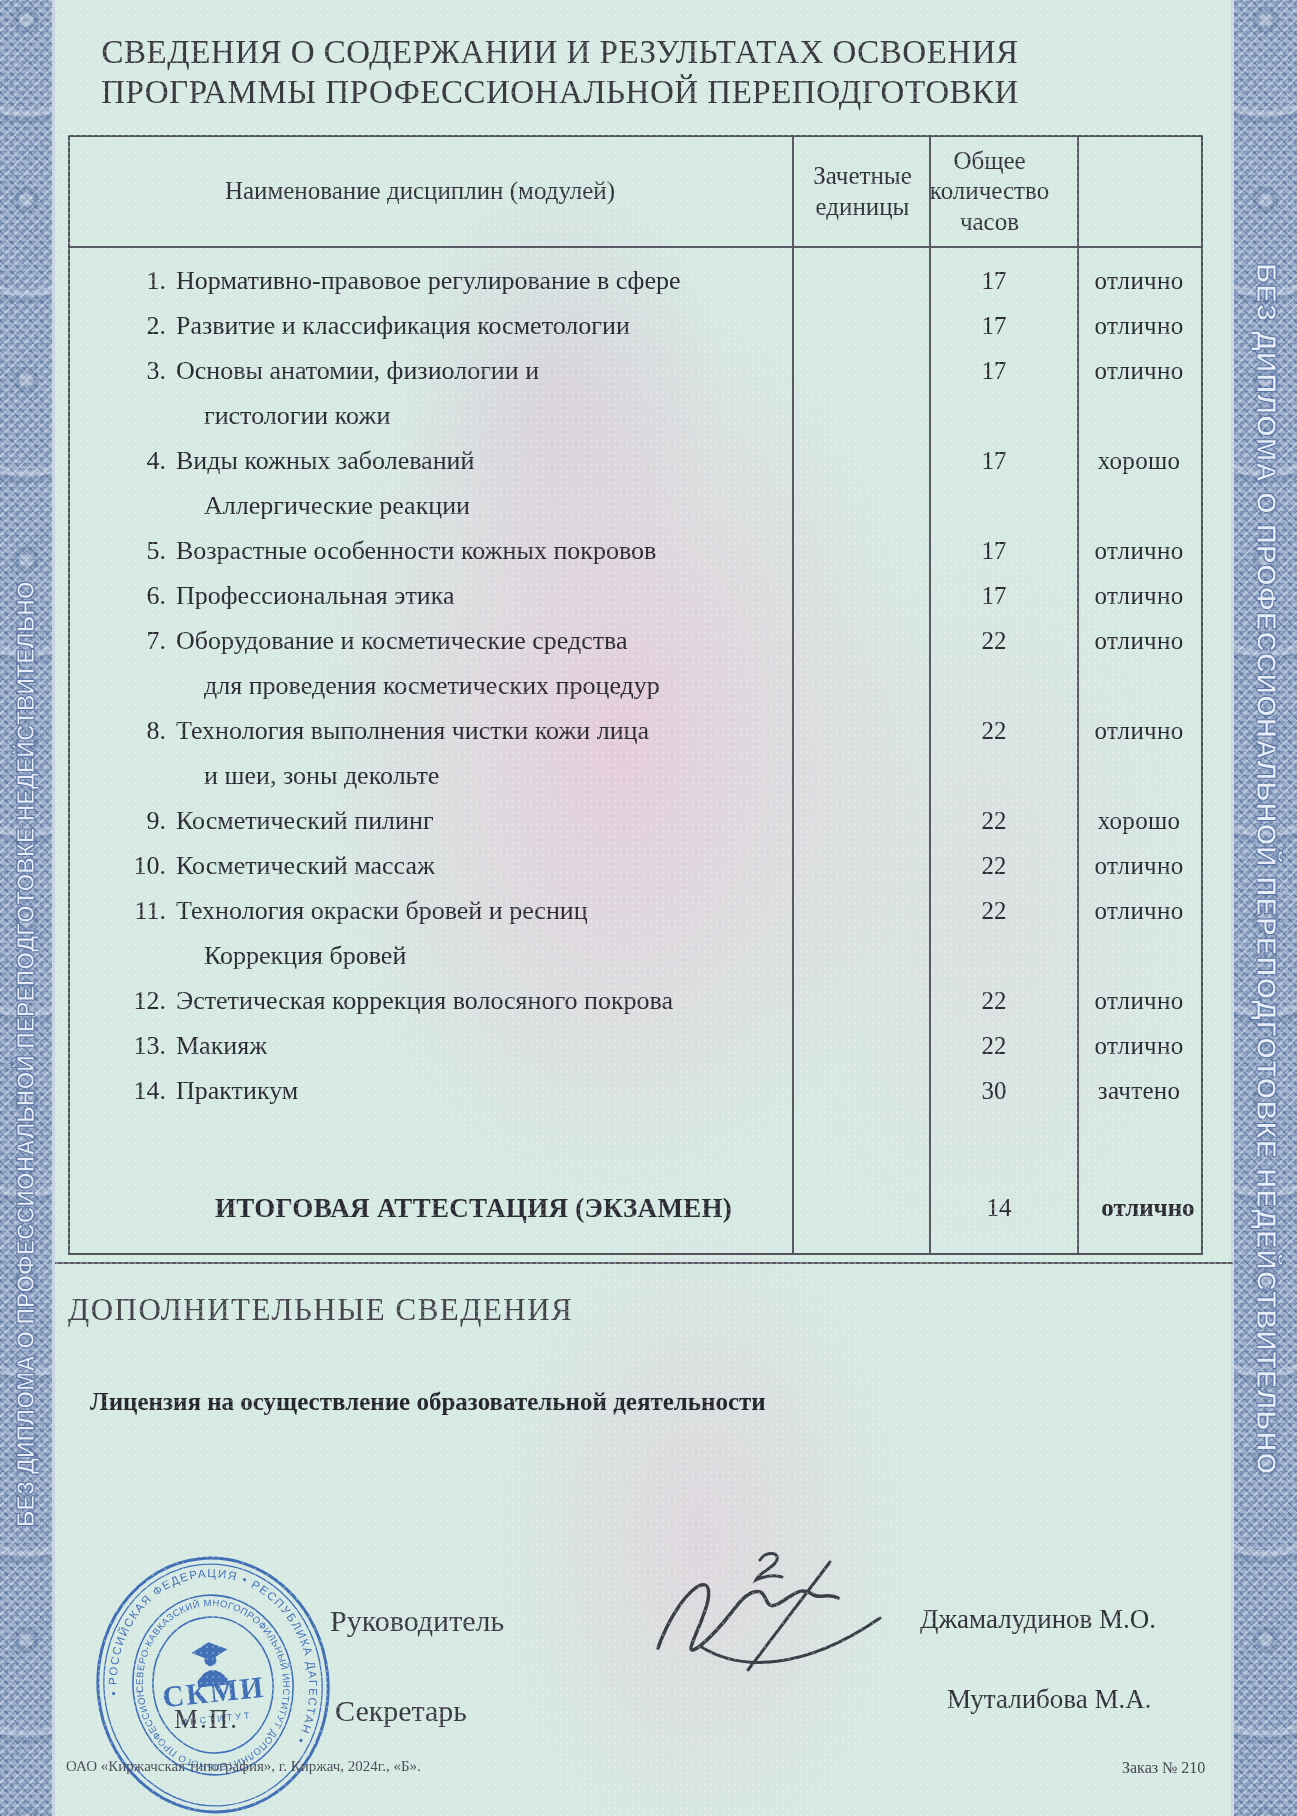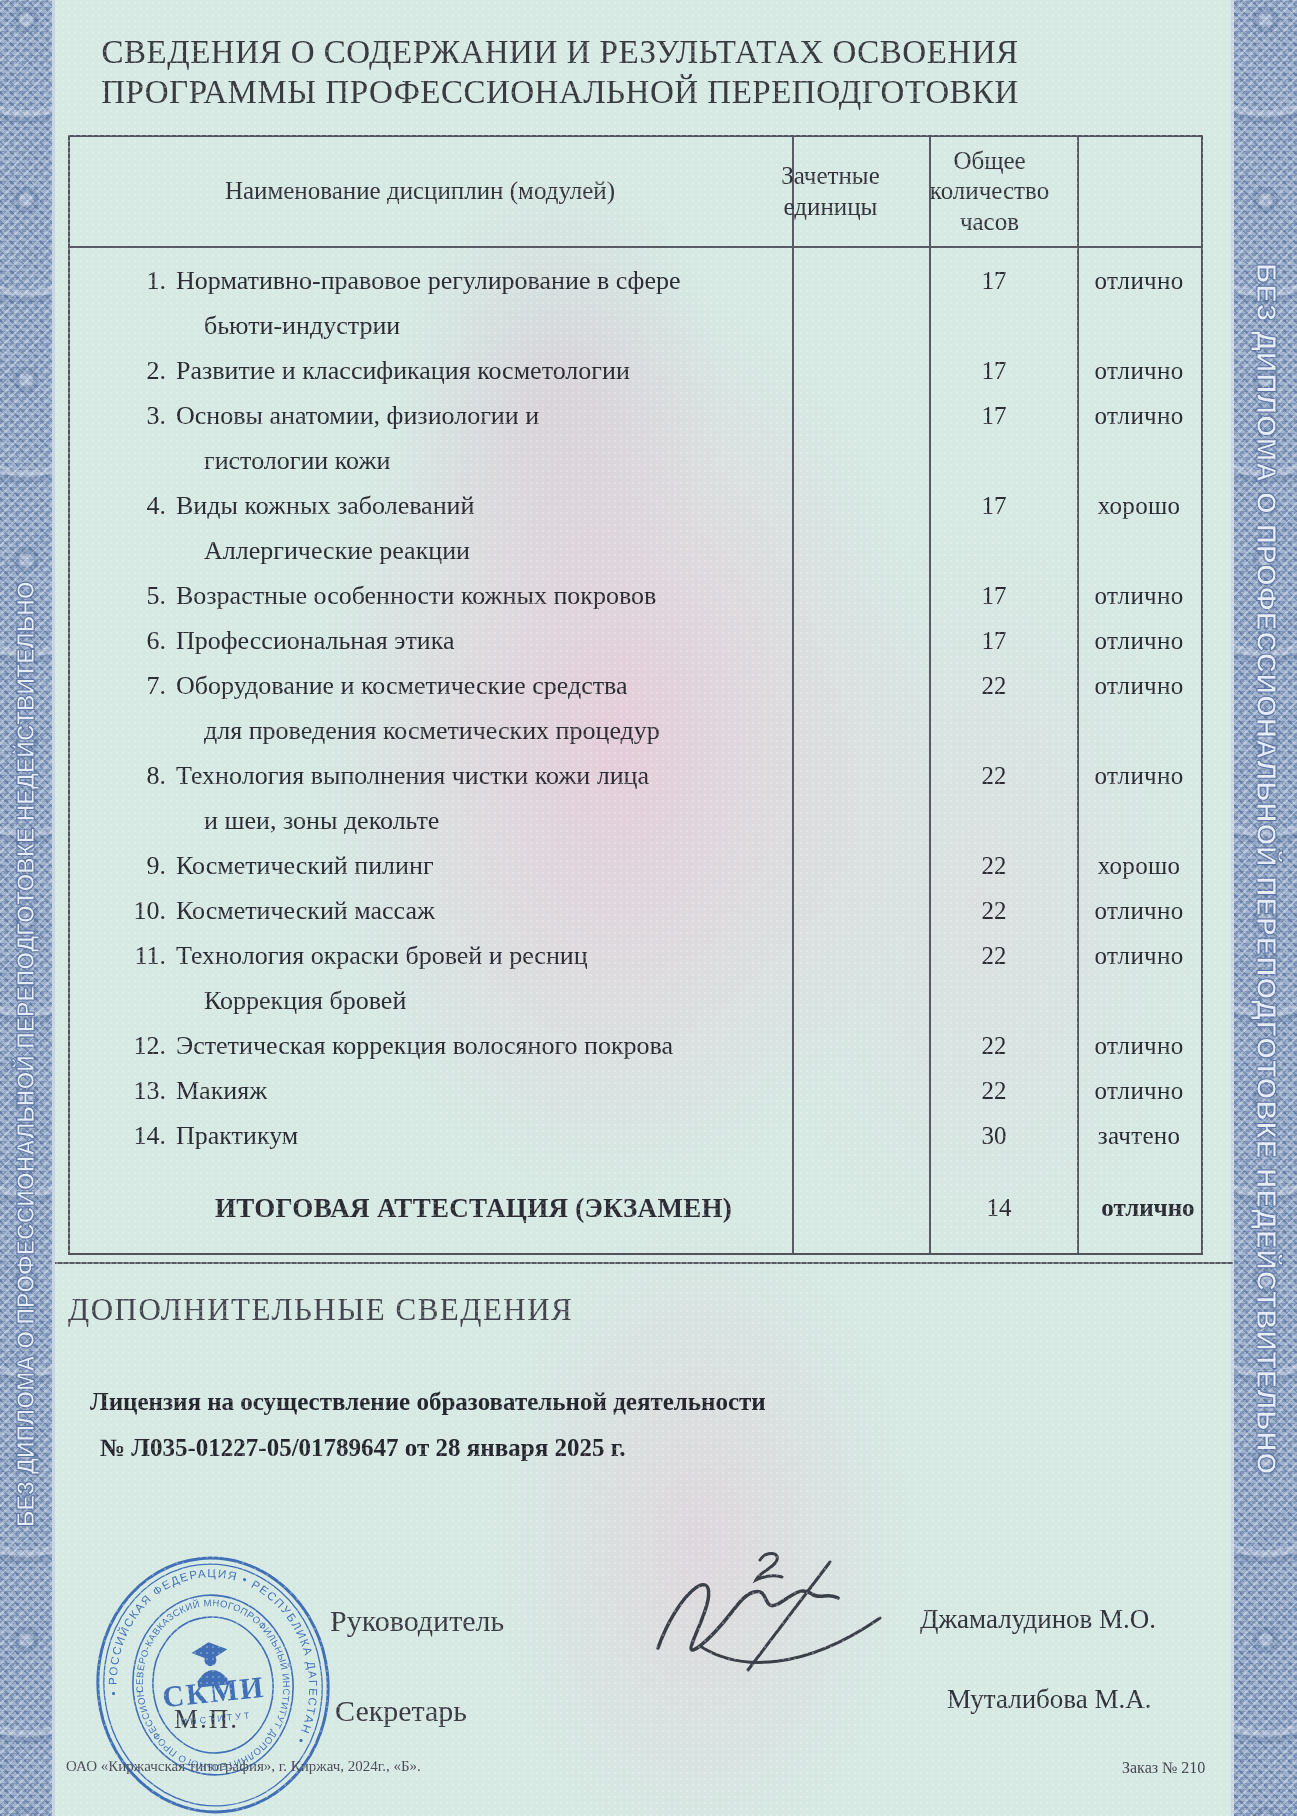--- a/index.html
+++ b/index.html
@@ -54,21 +54,21 @@
   .title-2{top:74px}
   
   .table{position:absolute;left:68px;top:135px;width:1135px;height:1120px;
     border:2px solid #53535e;box-sizing:border-box;color:#2c2c34;}
   .vdiv{position:absolute;top:0;bottom:0;width:2px;background:#5a5a64;}
   .vdiv-1{left:722px}.vdiv-2{left:859px}.vdiv-3{left:1007px}
   .hline{position:absolute;left:0;right:0;top:109px;height:2px;background:#5a5a64;}
   .hcell{position:absolute;top:0;height:109px;display:flex;align-items:center;justify-content:center;
     text-align:center;font-size:25px;line-height:1.22;color:#34343c;}
   .h-name{left:0;width:700px;}
-  .h-credits{left:690px;width:141px;font-family:Liberation Serif, serif;}
+  .h-credits{left:722px;width:141px;font-family:Liberation Serif, serif;}
   .h-hours{left:859px;width:121px;}
   .h-grade{left:1007px;width:122px;}
   .tbody{position:absolute;top:111px;left:0;right:0;bottom:0;padding-top:10px;overflow:hidden;}
   .line{display:grid;grid-template-columns:106px 616px 137px 148px 124px;height:45px;
     align-items:center;font-size:26px;}
   .c{overflow:visible;white-space:nowrap;}
   .c-num{text-align:right;padding-right:10px;}
   .c-name.cont{padding-left:28px;}
   .c-hrs{text-align:center;padding-right:18px;font-size:25px;}
   .c-gr{text-align:center;font-size:25px;letter-spacing:.3px;}
@@ -125,27 +125,20 @@
 
     <div class="tbody">
         <div class="line">
           <div class="c c-num">1.</div>
           <div class="c c-name">Нормативно-правовое регулирование в сфере</div>
           <div class="c c-cr"></div>
           <div class="c c-hrs">17</div>
           <div class="c c-gr">отлично</div>
         </div>
         <div class="line">
-          <div class="c c-num"></div>
-          <div class="c c-name cont">бьюти-индустрии</div>
-          <div class="c c-cr"></div>
-          <div class="c c-hrs"></div>
-          <div class="c c-gr"></div>
-        </div>
-        <div class="line">
           <div class="c c-num">2.</div>
           <div class="c c-name">Развитие и классификация косметологии</div>
           <div class="c c-cr"></div>
           <div class="c c-hrs">17</div>
           <div class="c c-gr">отлично</div>
         </div>
         <div class="line">
           <div class="c c-num">3.</div>
           <div class="c c-name">Основы анатомии, физиологии и</div>
           <div class="c c-cr"></div>
@@ -269,21 +262,20 @@
     <div class="final-row">
       <div class="final-label">ИТОГОВАЯ АТТЕСТАЦИЯ (ЭКЗАМЕН)</div>
       <div class="final-hrs">14</div>
       <div class="final-gr">отлично</div>
     </div>
   </div>
   <div class="table-underline"></div>
 
   <div class="add-heading">ДОПОЛНИТЕЛЬНЫЕ СВЕДЕНИЯ</div>
   <div class="lic lic-1">Лицензия на осуществление образовательной деятельности</div>
-  <div class="lic lic-2">№ Л035-01227-05/01789647 от 28 января 2025 г.</div>
 
   <svg class="stamp" viewBox="0 0 238 262">
     <g fill="none" stroke="#2f63c5">
       <ellipse cx="119" cy="131" rx="115" ry="127" stroke-width="3"></ellipse>
       <ellipse cx="119" cy="131" rx="109" ry="121" stroke-width="1.3"></ellipse>
       <ellipse cx="119" cy="131" rx="80" ry="90" stroke-width="1.6"></ellipse>
       <ellipse cx="119" cy="131" rx="60" ry="68" stroke-width="1.6"></ellipse>
       <ellipse cx="119" cy="131" rx="70" ry="79" stroke-width="0" stroke-dasharray="1 4"></ellipse>
     </g>
     <defs>

